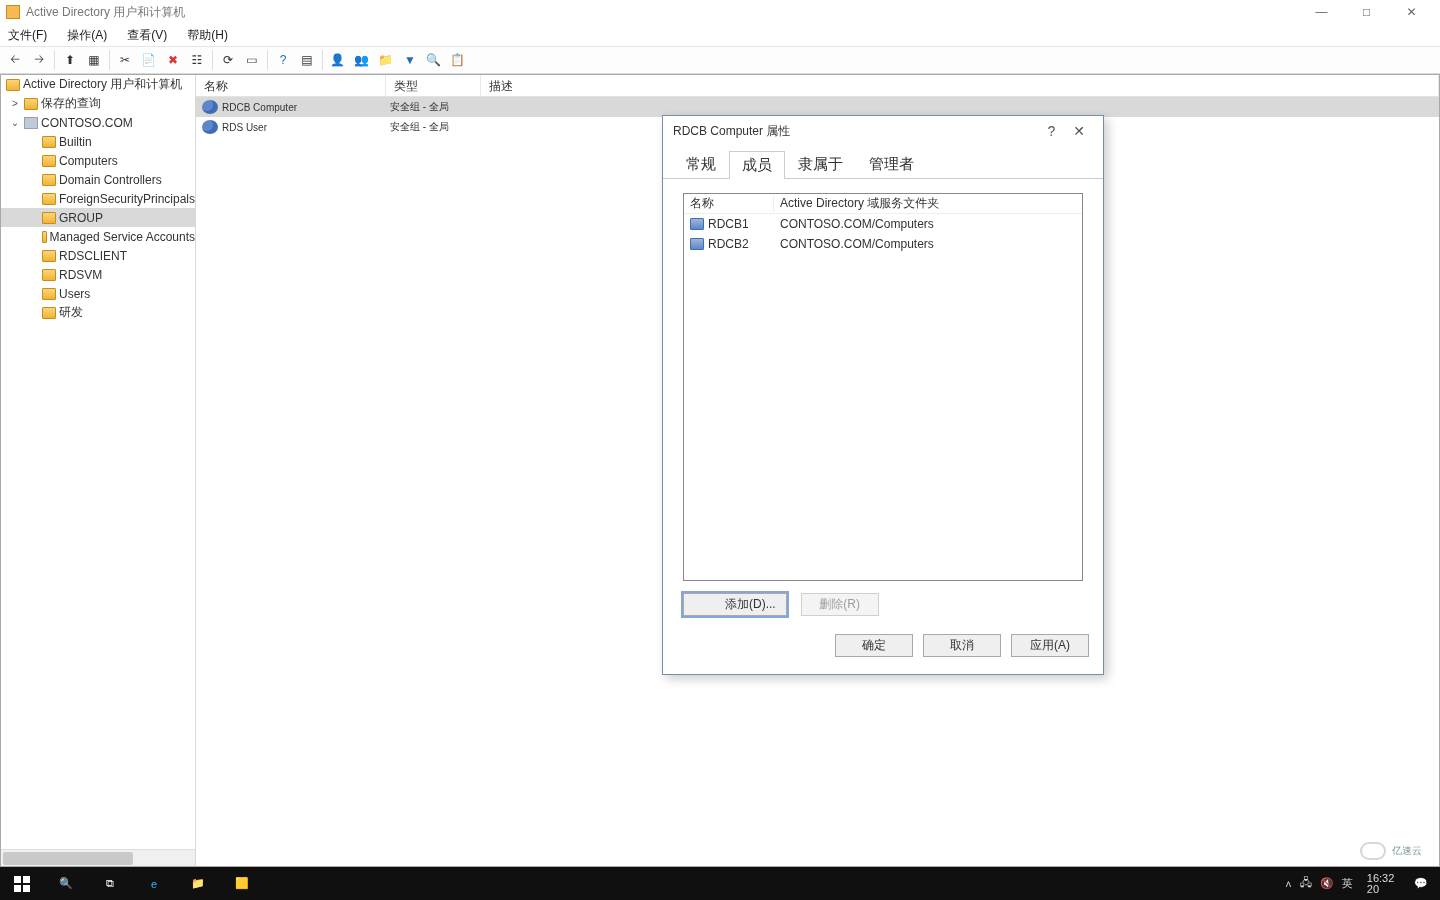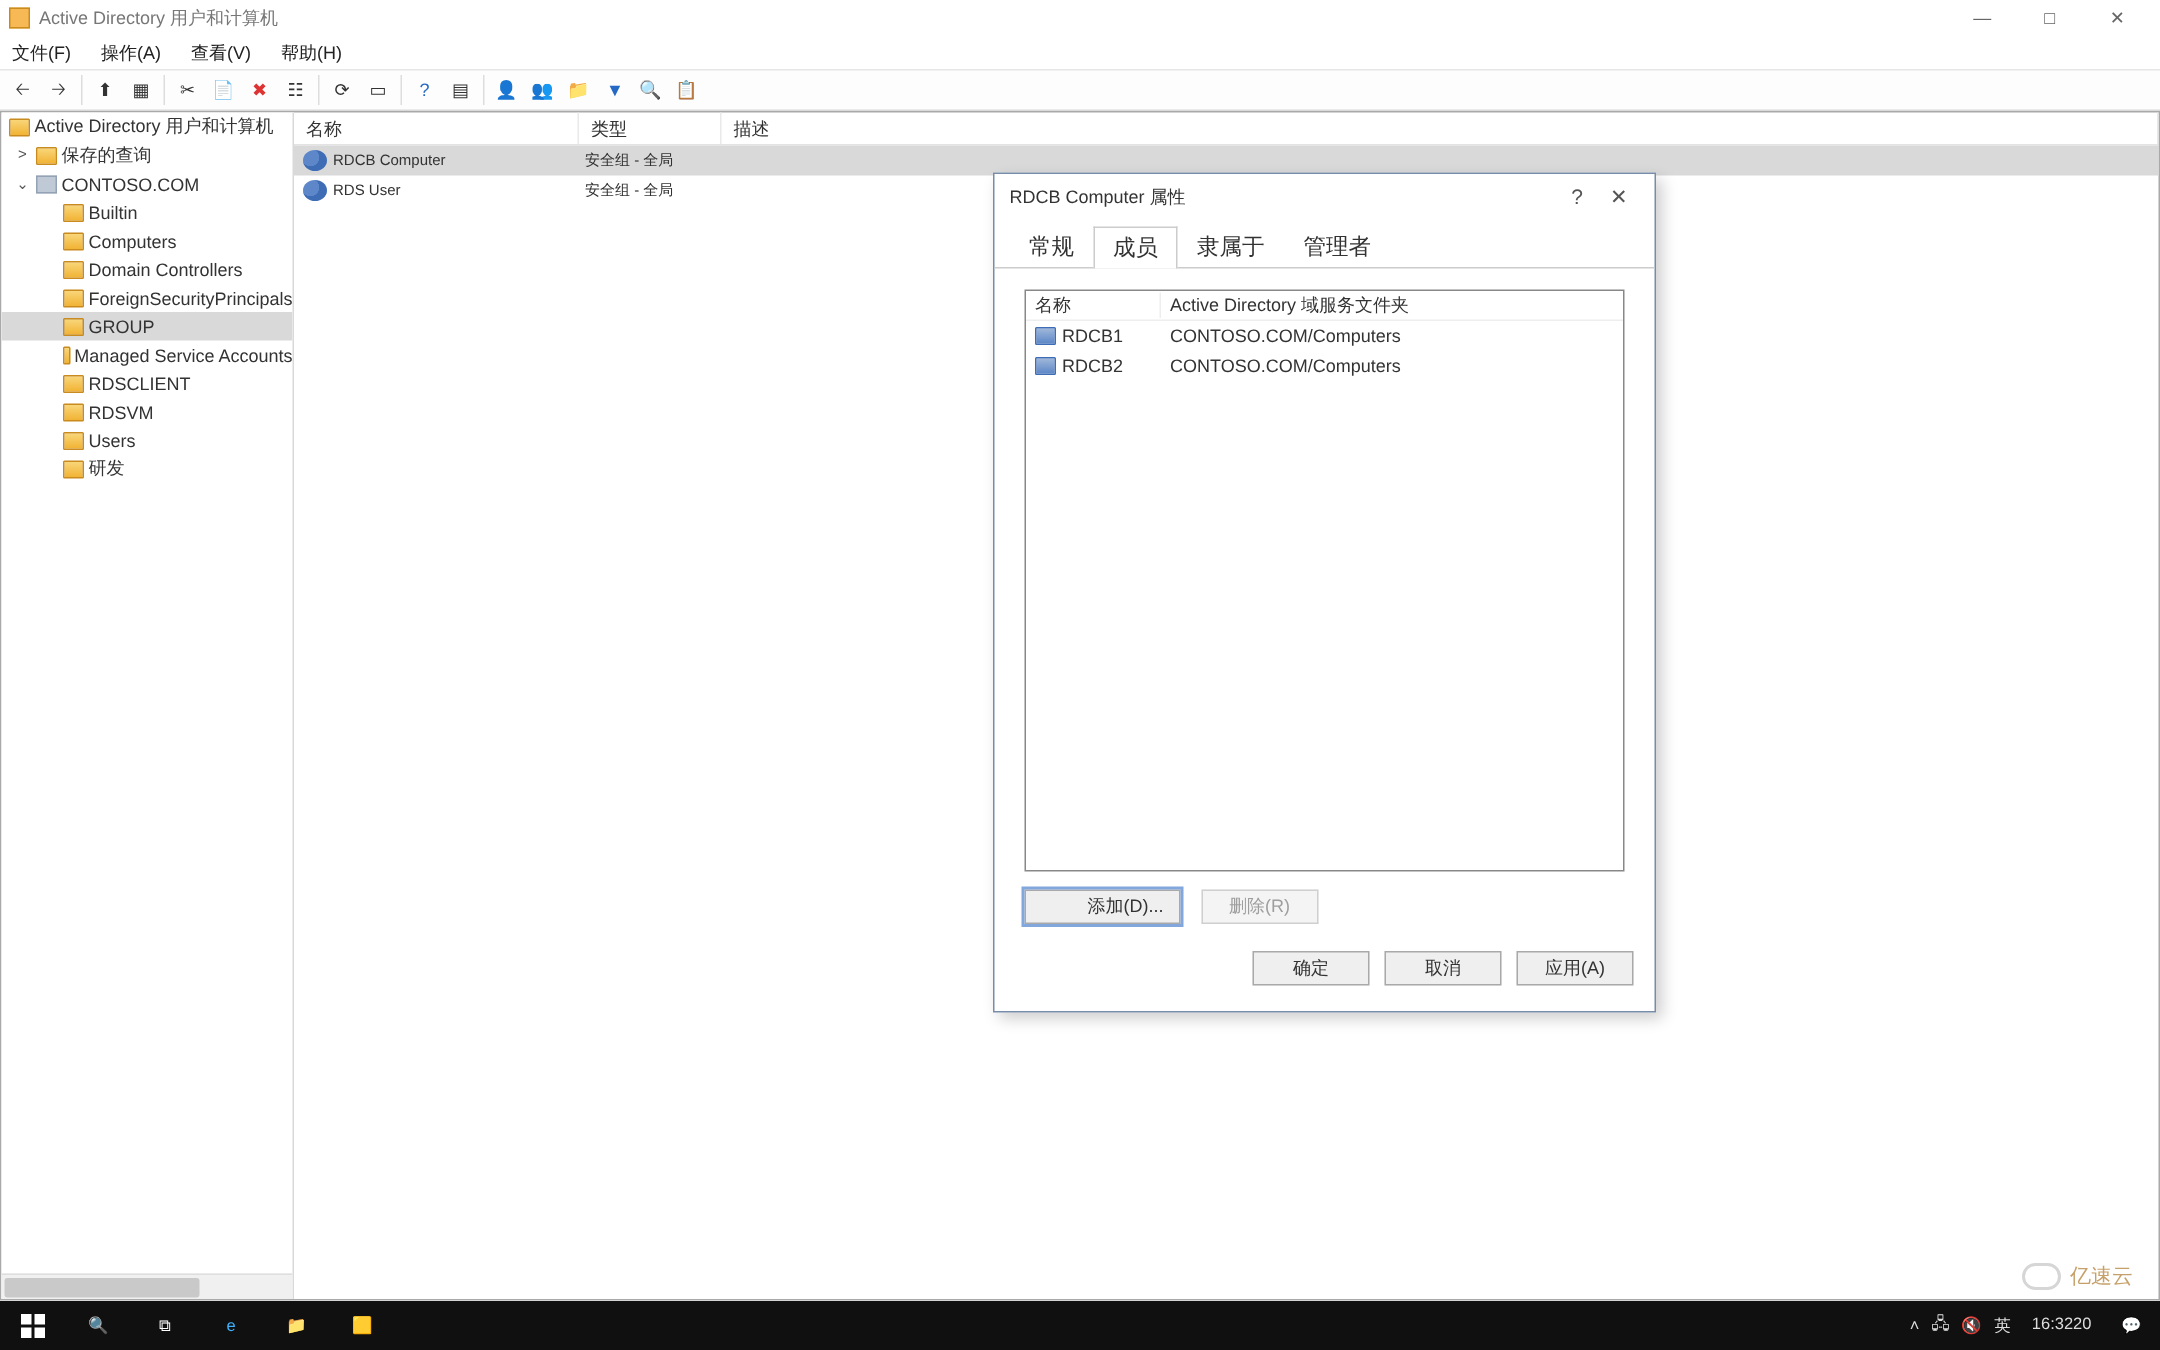--- a/index.html
+++ b/index.html
@@ -62,22 +62,22 @@
   .dbtnrow{display:flex;gap:14px;margin-top:12px;}
   .wbtn{min-width:78px;height:23px;font-size:12px;background:#efefef;border:1px solid #a9a9a9;display:inline-flex;align-items:center;justify-content:center;cursor:default;padding:0 10px;}
   .wbtn.focus{outline:2px solid #82a7dd;outline-offset:0;padding-left:41px;}
   .wbtn.disabled{color:#9e9e9e;border-color:#cfcfcf;background:#f4f4f4;}
   .dfooter{height:48px;border-top:0;display:flex;align-items:center;justify-content:flex-end;gap:10px;padding:0 14px 10px 0;}
   
   .taskbar{position:fixed;bottom:0;left:0;right:0;height:33px;background:#101010;display:flex;align-items:center;color:#fff;font-size:11px;}
   .taskbar .tbtn{width:44px;height:33px;display:flex;align-items:center;justify-content:center;cursor:default;}
   .taskbar .spacer{flex:1;}
   .tray{display:flex;align-items:center;gap:8px;padding-right:6px;color:#ddd;}
-  .clock{display:flex;flex-direction:row;align-items:center;line-height:11px;padding:0 6px;}
-  .watermark{position:fixed;right:18px;bottom:40px;opacity:.6;font-size:14px;color:#a16207;display:flex;align-items:flex-end;gap:6px;}
+  .clock{display:flex;flex-direction:column;align-items:flex-start;line-height:11px;padding:0 6px;}
+  .watermark{position:fixed;right:18px;bottom:40px;opacity:.6;font-size:10px;color:#14532d;display:flex;align-items:center;gap:6px;}
   .watermark .logo{width:26px;height:18px;border:2px solid #bbb;border-radius:10px;display:inline-block;}
 </style>
 </head>
 <body>
 
 <div class="titlebar">
   <span class="app-icon"></span>
   <span class="title">Active Directory 用户和计算机</span>
   <div class="winctrls">
     <div class="btn">—</div>

